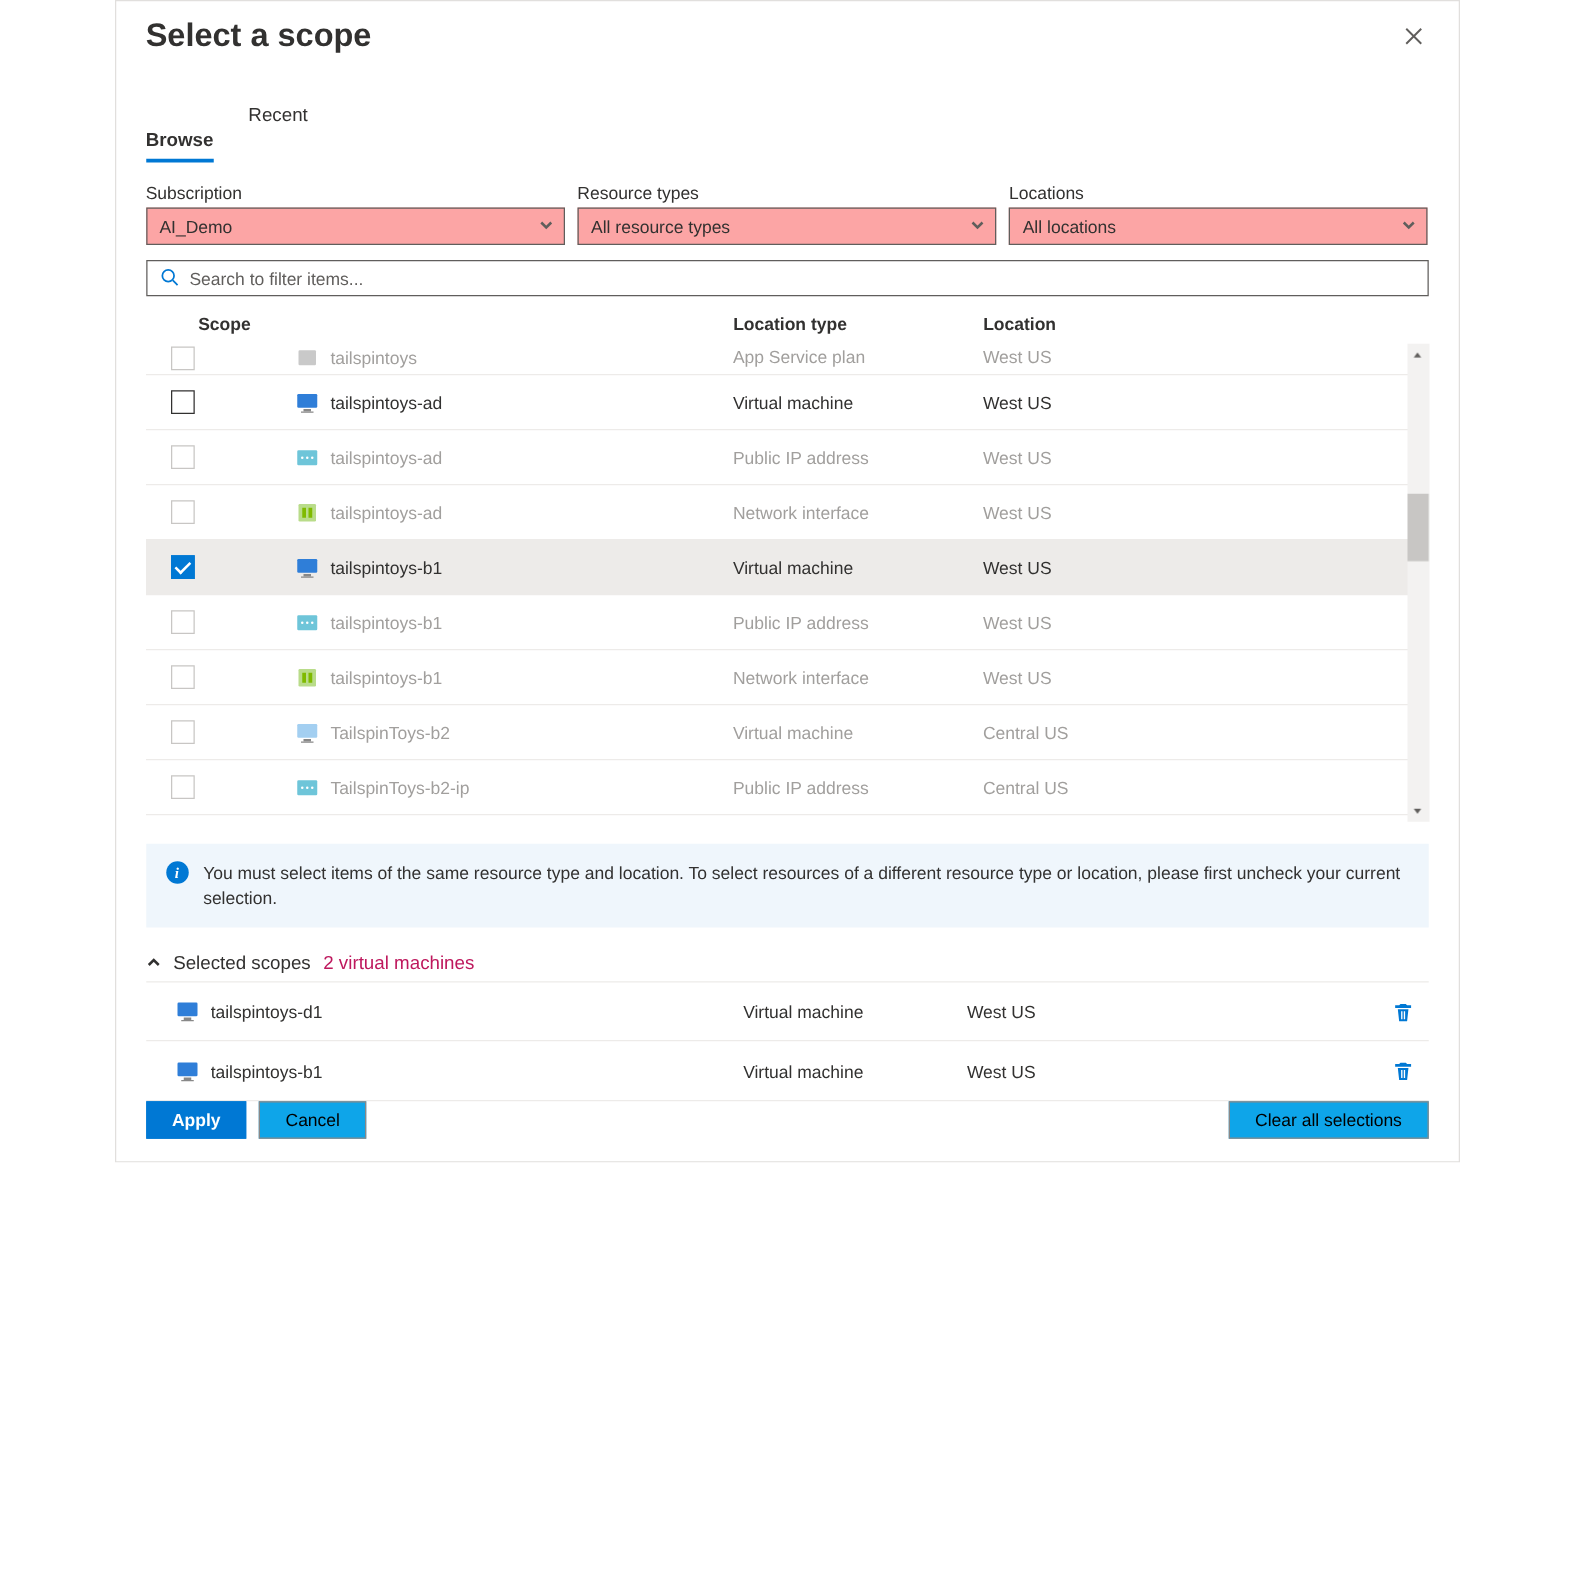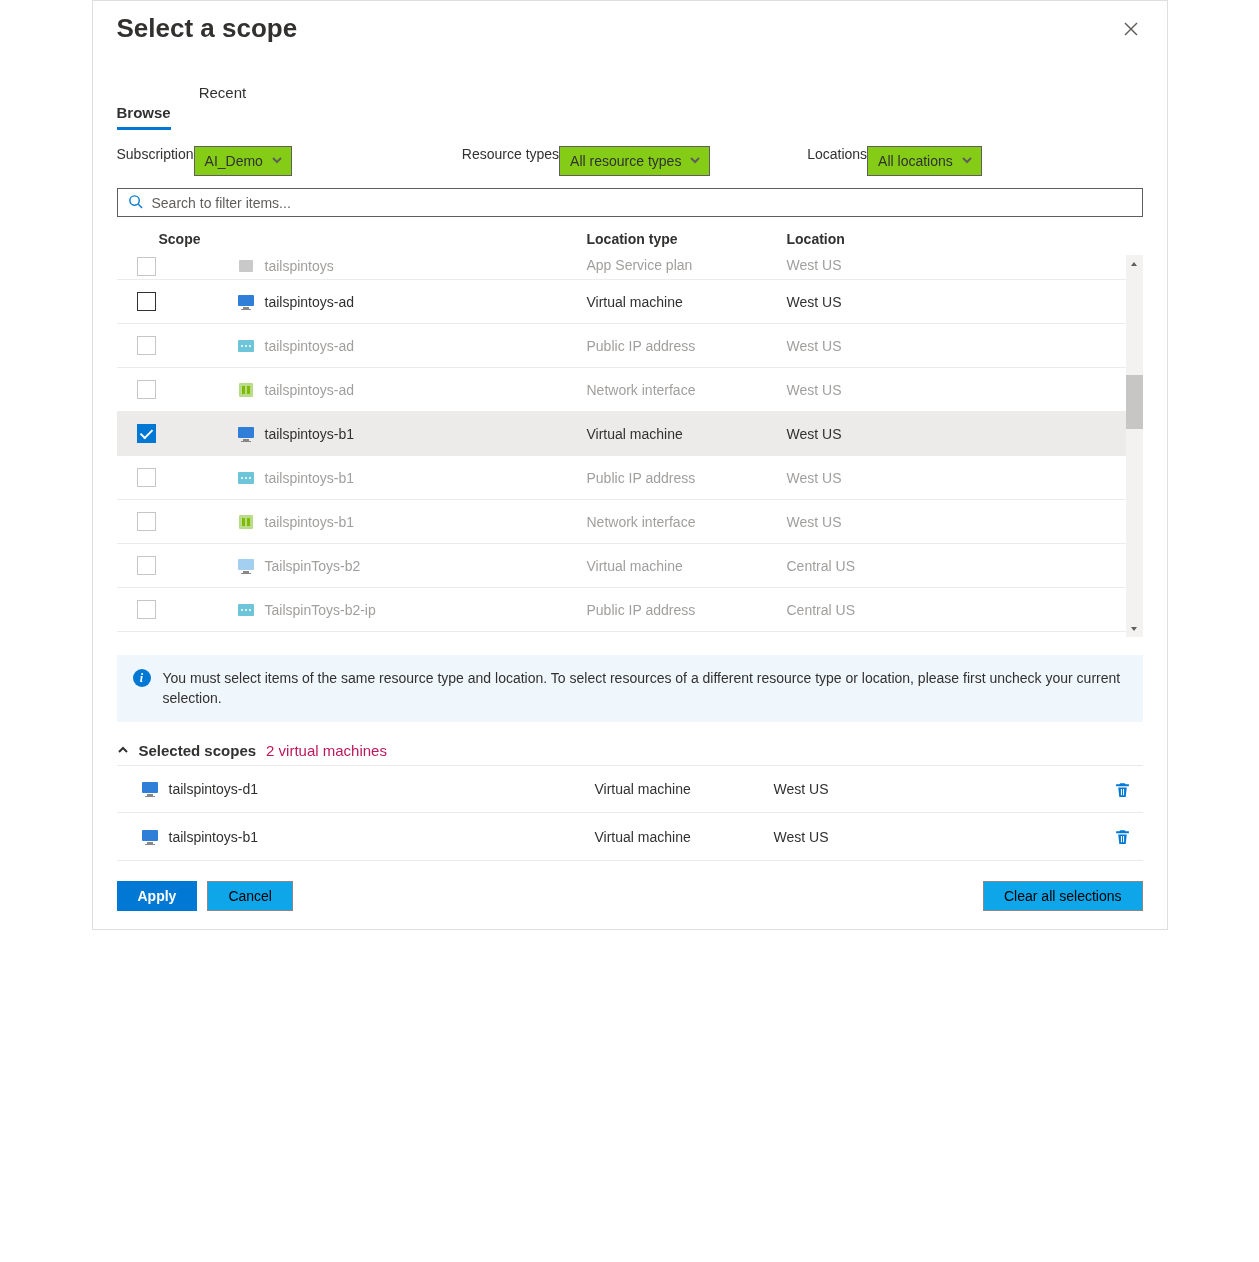--- a/index.html
+++ b/index.html
@@ -6,23 +6,23 @@
   body { font-family: "Segoe UI", -apple-system, sans-serif; font-size: 14px; color: #323130; background: #fff; }
   .panel { width: 1076px; margin: 0 auto; border: 1px solid #e1dfdd; padding: 12px 24px 18px 24px; }
   .header-row { display: flex; align-items: center; justify-content: space-between; margin-bottom: 40px; }
   .title { font-size: 26px; font-weight: 600; color: #323130; }
   .close-x { width: 24px; height: 24px; display: flex; align-items: center; justify-content: center; cursor: pointer; }
   .close-x svg { width: 16px; height: 16px; stroke: #605e5c; stroke-width: 1.5; }
   .tabs { display: flex; gap: 28px; border-bottom: none; margin-bottom: 16px; }
   .tab { padding-bottom: 6px; font-size: 15px; cursor: pointer; color: #323130; }
   .tab.active { border-bottom: 3px solid #0078d4; font-weight: 600; margin-top: 20px; }
   .filter-row { display: flex; gap: 10px; margin-bottom: 12px; }
-  .filter { display: flex; flex-direction: row; flex: 1; }
+  .filter { display: flex; flex-direction: column; flex: 1; }
   .filter-label { font-size: 14px; margin-bottom: 4px; color: #323130; }
-  .dropdown { position: relative; border: 1px solid #605e5c; height: 30px; display: flex; align-items: center; padding: 0 28px 0 10px; font-size: 14px; cursor: pointer; background: #84cc16; }
+  .dropdown { position: relative; border: 1px solid #605e5c; height: 30px; display: flex; align-items: center; padding: 0 28px 0 10px; font-size: 14px; cursor: pointer; background: #fca5a5; }
   .dropdown .chev { position: absolute; right: 8px; top: 50%; transform: translateY(-50%); }
   .chev svg { width: 12px; height: 12px; stroke: #605e5c; stroke-width: 2; fill: none; }
   .search-bar { position: relative; border: 1px solid #605e5c; height: 29px; display: flex; align-items: center; padding: 0 10px 0 34px; margin-bottom: 4px; }
   .search-bar .search-icon { position: absolute; left: 10px; top: 50%; transform: translateY(-50%); }
   .search-bar input { border: none; outline: none; width: 100%; font-size: 14px; }
   .search-bar input::placeholder { color: #605e5c; }
   .table-head { display: grid; grid-template-columns: 60px 410px 200px 1fr 20px; padding: 10px 0 8px 0; font-weight: 600; font-size: 14px; }
   .table-head .col-scope { grid-column: 2; padding-left: -50px; margin-left: -18px; }
   .rows { max-height: 382px; overflow-y: scroll; position: relative; }
   .row { display: grid; grid-template-columns: 60px 410px 200px 1fr; align-items: center; height: 44px; border-top: 1px solid #edebe9; font-size: 14px; }
@@ -37,28 +37,28 @@
   .cb.checked::after { content: ""; width: 5px; height: 10px; border: solid #fff; border-width: 0 2px 2px 0; transform: rotate(45deg) translate(-1px,-1px); }
   .scope-cell { display: flex; align-items: center; gap: 10px; padding-left: 60px; }
   .res-icon { width: 18px; height: 18px; flex-shrink: 0; display: inline-flex; align-items: center; justify-content: center; }
   .res-icon.vm svg rect.screen { fill: #2f7ed8; }
   .res-icon.vm.disabled svg rect.screen { fill: #a3cff1; }
   .res-icon.ip svg rect.box { fill: #6ec5d9; }
   .info-banner { background: #eff6fc; padding: 14px 16px; display: flex; gap: 12px; margin: 18px 0 20px 0; font-size: 14px; line-height: 1.4; }
   .info-icon { width: 18px; height: 18px; background: #0078d4; border-radius: 50%; color: #fff; display: flex; align-items: center; justify-content: center; font-weight: bold; font-style: italic; font-family: Georgia, serif; flex-shrink: 0; font-size: 12px; }
   .selected-head { display: flex; align-items: center; gap: 10px; margin-bottom: 6px; }
   .selected-head .chev-up svg { width: 12px; height: 12px; stroke: #323130; stroke-width: 2; fill: none; }
-  .selected-head .lbl { font-weight: 700; font-size: 15px; }
+  .selected-head .lbl { font-weight: 400; font-size: 15px; }
   .selected-head .cnt { color: #be185d; font-size: 15px; }
   .sel-row { display: grid; grid-template-columns: 430px 155px 1fr 40px; align-items: center; height: 48px; border-bottom: 1px solid #edebe9; font-size: 14px; padding-left: 24px; gap: 24px; }
   .sel-row:first-of-type { border-top: 1px solid #edebe9; }
   .sel-name { display: flex; align-items: center; gap: 10px; }
   .trash { cursor: pointer; display: flex; justify-content: center; }
   .trash svg { width: 17px; height: 17px; fill: #0078d4; }
-  .footer { display: flex; align-items: center; gap: 10px; margin-top: 20px; }
+  .footer { display: flex; align-items: center; gap: 10px; }
   .btn { height: 30px; padding: 0 20px; font-size: 14px; cursor: pointer; border: 1px solid #8a8886; background: #0ea5e9; display: inline-flex; align-items: center; }
   .btn.primary { background: #0078d4; border-color: #0078d4; color: #fff; font-weight: 600; }
   .spacer { flex: 1; }
   .scroll-track { position: absolute; right: 0; top: 0; bottom: 0; width: 17px; background: #f3f2f1; }
   .scroll-thumb { position: absolute; right: 0; width: 17px; background: #c8c6c4; top: 120px; height: 54px; }
   .scroll-arrow { position: absolute; right: 0; width: 17px; height: 17px; display:flex; align-items:center; justify-content:center; }
   .scroll-arrow svg { width:8px; height:8px; fill:#605e5c; }
   .rows-wrap { position: relative; }
 </style>
 </head>

